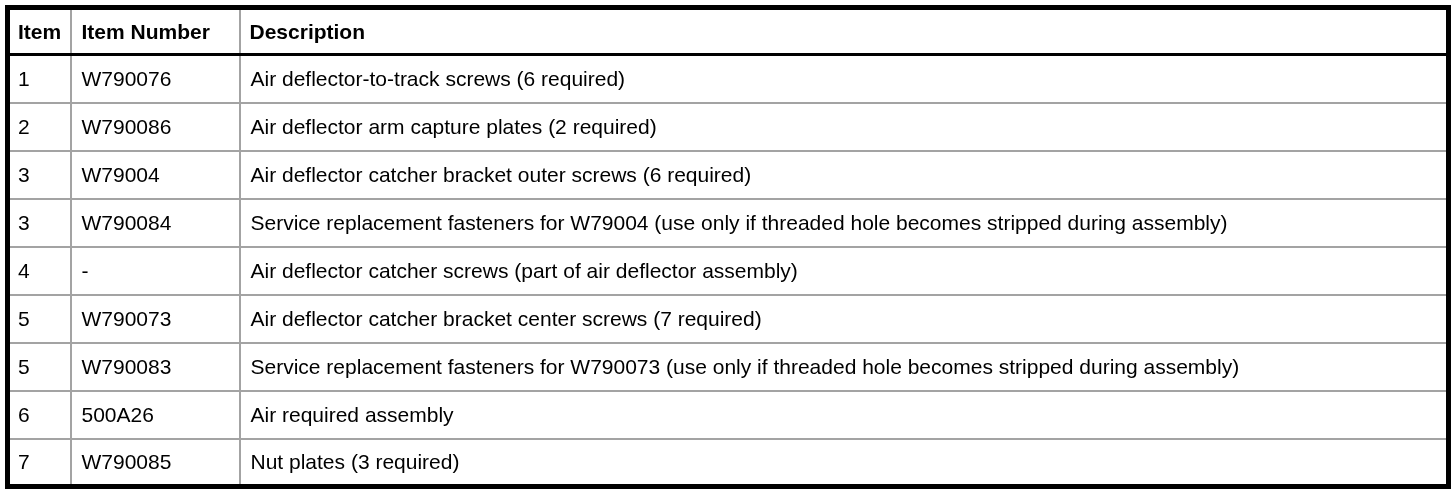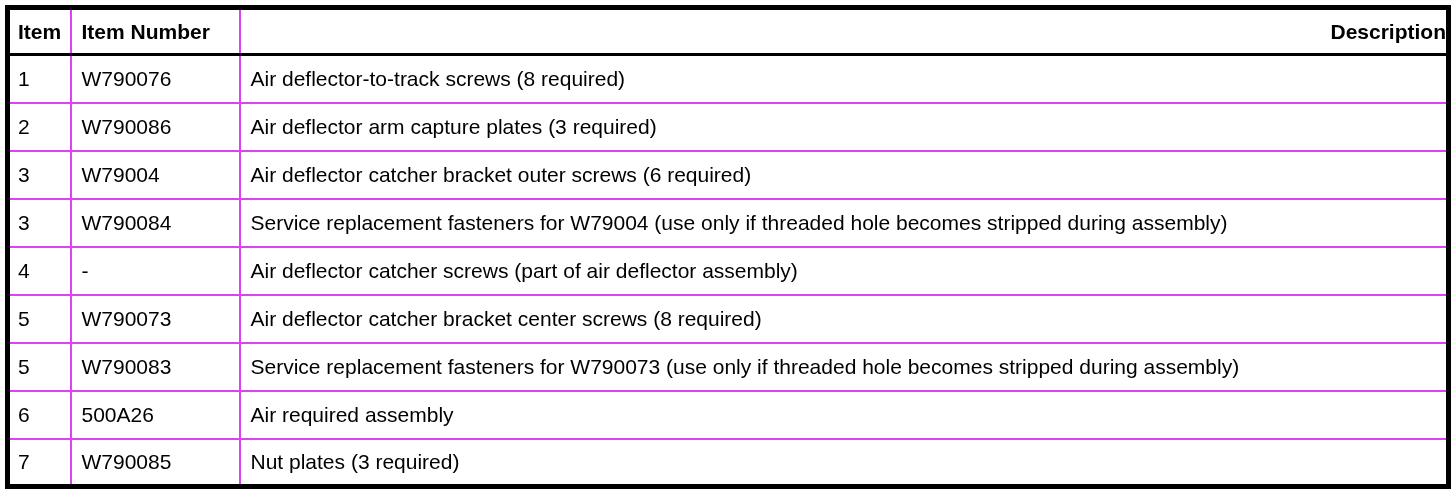--- a/index.html
+++ b/index.html
@@ -22,41 +22,41 @@
     border-collapse: collapse;
     table-layout: fixed;
     background: #ffffff;
     color: #000000;
     font-size: 21px;
   }
   table.parts-table {
     border: 5px solid #000000;
   }
   th, td {
-    border: 2px solid #d946ef;
+    border: 2px solid #a3a3a3;
     vertical-align: middle;
     padding: 0 4px 0 10px;
     white-space: nowrap;
     overflow: hidden;
   }
   thead th {
     border-bottom: 3px solid #000000;
     font-weight: bold;
     text-align: left;
     height: 43px;
   }
   tbody tr {
     height: 48px;
   }
   col.col-item { width: 63px; }
   col.col-part { width: 169px; }
   col.col-desc { width: auto; }
   th.col-item-h, td.col-item-c { padding-left: 8px; }
   th.col-desc-h {
-    text-align: right;
+    text-align: left;
     padding-left: 9px;
     padding-right: 0;
   }
 </style>
 </head>
 <body>
 
 <table class="parts-table">
   <colgroup>
     <col class="col-item">
@@ -67,27 +67,27 @@
     <tr>
       <th class="col-item-h">Item</th>
       <th>Item Number</th>
       <th class="col-desc-h">Description</th>
     </tr>
   </thead>
   <tbody id="table-body">
   <tr>
     <td class="col-item-c">1</td>
     <td>W790076</td>
-    <td>Air deflector-to-track screws (8 required)</td>
+    <td>Air deflector-to-track screws (6 required)</td>
   </tr>
 
   <tr>
     <td class="col-item-c">2</td>
     <td>W790086</td>
-    <td>Air deflector arm capture plates (3 required)</td>
+    <td>Air deflector arm capture plates (2 required)</td>
   </tr>
 
   <tr>
     <td class="col-item-c">3</td>
     <td>W79004</td>
     <td>Air deflector catcher bracket outer screws (6 required)</td>
   </tr>
 
   <tr>
     <td class="col-item-c">3</td>
@@ -97,21 +97,21 @@
 
   <tr>
     <td class="col-item-c">4</td>
     <td>-</td>
     <td>Air deflector catcher screws (part of air deflector assembly)</td>
   </tr>
 
   <tr>
     <td class="col-item-c">5</td>
     <td>W790073</td>
-    <td>Air deflector catcher bracket center screws (8 required)</td>
+    <td>Air deflector catcher bracket center screws (7 required)</td>
   </tr>
 
   <tr>
     <td class="col-item-c">5</td>
     <td>W790083</td>
     <td>Service replacement fasteners for W790073 (use only if threaded hole becomes stripped during assembly)</td>
   </tr>
 
   <tr>
     <td class="col-item-c">6</td>

